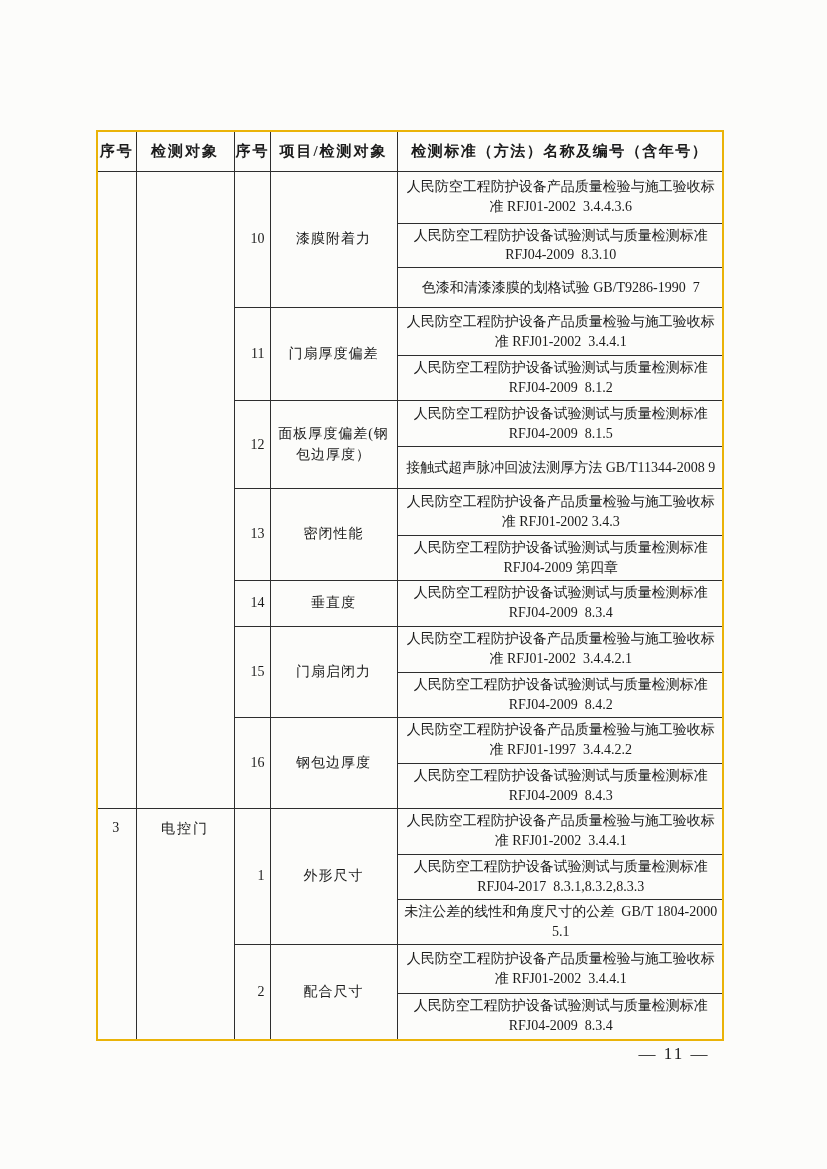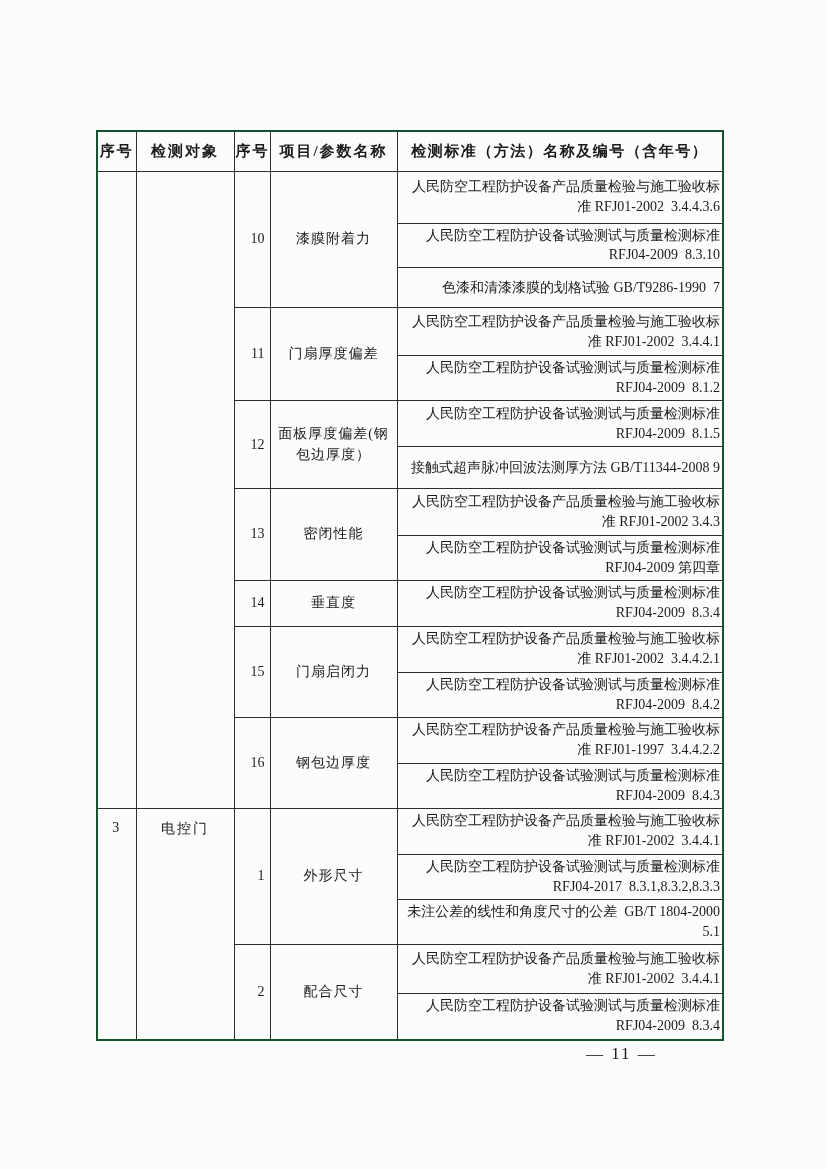--- a/index.html
+++ b/index.html
@@ -9,21 +9,21 @@
     background:#fcfcfa;
     font-family:"Liberation Serif","DejaVu Serif",serif;
     color:#1b1b1b;
     overflow:hidden;
   }
   table.insp {
     position:absolute; left:96px; top:130px;
     border-collapse:collapse;
     table-layout:fixed;
     width:626px;
-    border:2px solid #14532d;
+    border:2px solid #eab308;
   }
   .insp th, .insp td {
     border:1px solid #2e2e2e;
     overflow:hidden;
   }
   .insp th {
     font-size:15px; font-weight:bold;
     letter-spacing:2px;
     padding:5px 1px;
     text-align:center;
@@ -35,33 +35,33 @@
     text-align:right; vertical-align:middle;
     font-size:14px; padding:5px;
   }
   .cell-name {
     text-align:center; vertical-align:middle;
     font-size:14px; padding:2px 3px; letter-spacing:1px;
     line-height:1.45;
     margin-top:16px;
   }
   .cell-std {
-    text-align:right; vertical-align:middle;
+    text-align:center; vertical-align:middle;
     font-size:14px; line-height:1.42;
     padding:2px 2px 2px 4px;
     white-space:pre-wrap;
   }
   .cell-section {
     text-align:center; vertical-align:top;
     font-size:14px; letter-spacing:2px;
     padding-top:11px;
   }
   .page-num {
-    position:absolute; top:1044px; left:586px;
-    width:120px; 
+    position:absolute; top:1044px; left:614px;
+    width:120px; text-align:center;
     font-size:17px; letter-spacing:2px;
   }
 </style>
 </head>
 <body>
 
 <div class="page">
 
   <table class="insp">
     <colgroup>
@@ -69,21 +69,21 @@
         <col style="width:98px">
         <col style="width:36px">
         <col style="width:127px">
         <col style="width:326px">
     </colgroup>
     <thead>
       <tr style="height:40px">
         <th>序号</th>
         <th>检测对象</th>
         <th>序号</th>
-        <th>项目/参数名称</th>
+        <th>项目/检测对象</th>
         <th class="std-h">检测标准（方法）名称及编号（含年号）</th>
       </tr>
     </thead>
     <tbody>
 
       <tr style="height:52px">
         <td class="cell-section" rowspan="14"></td>
         <td class="cell-section" rowspan="14"></td>
         <td class="cell-num" rowspan="3">10</td>
         <td class="cell-name" rowspan="3">漆膜附着力</td>

